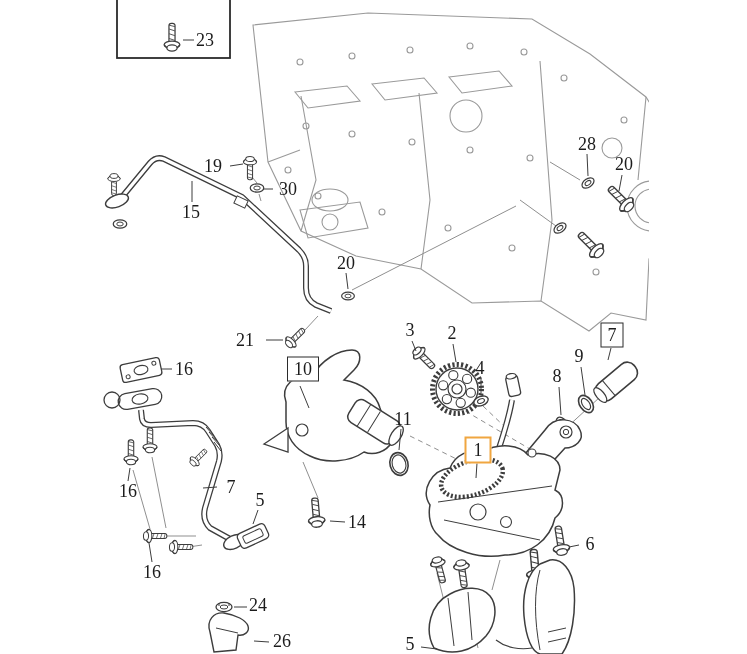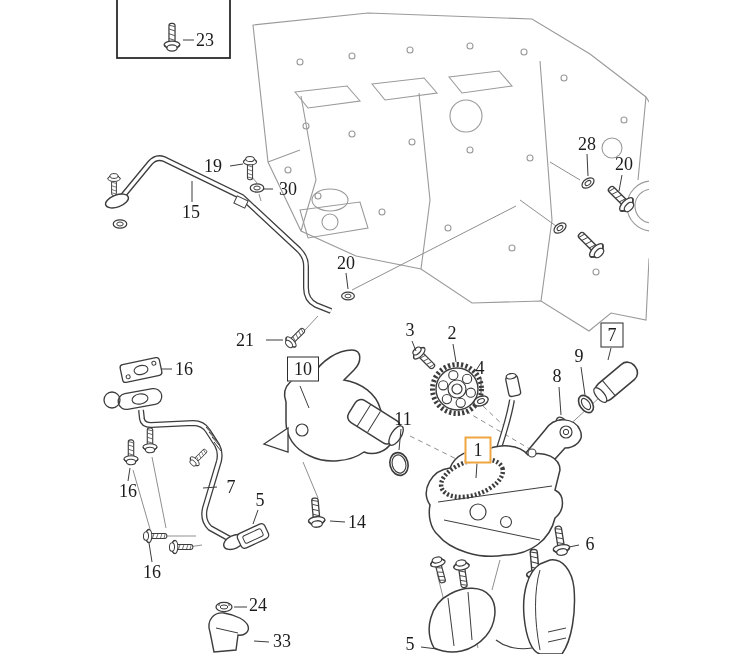--- a/index.html
+++ b/index.html
@@ -280,17 +280,17 @@
     <div class="callout" style="left:410px;top:330px">3</div>
     <div class="callout" style="left:452px;top:333px">2</div>
     <div class="callout" style="left:480px;top:368px">4</div>
     <div class="callout" style="left:403px;top:419px">11</div>
     <div class="callout highlighted" style="left:478px;top:450px">1</div>
     <div class="callout boxed" style="left:612px;top:335px">7</div>
     <div class="callout" style="left:579px;top:356px">9</div>
     <div class="callout" style="left:557px;top:376px">8</div>
     <div class="callout" style="left:590px;top:544px">6</div>
     <div class="callout" style="left:258px;top:605px">24</div>
-    <div class="callout" style="left:282px;top:641px">33</div>
+    <div class="callout" style="left:282px;top:641px">26</div>
     <div class="callout" style="left:410px;top:644px">5</div>
   </div>
 
 </div>
 
 </body></html>

